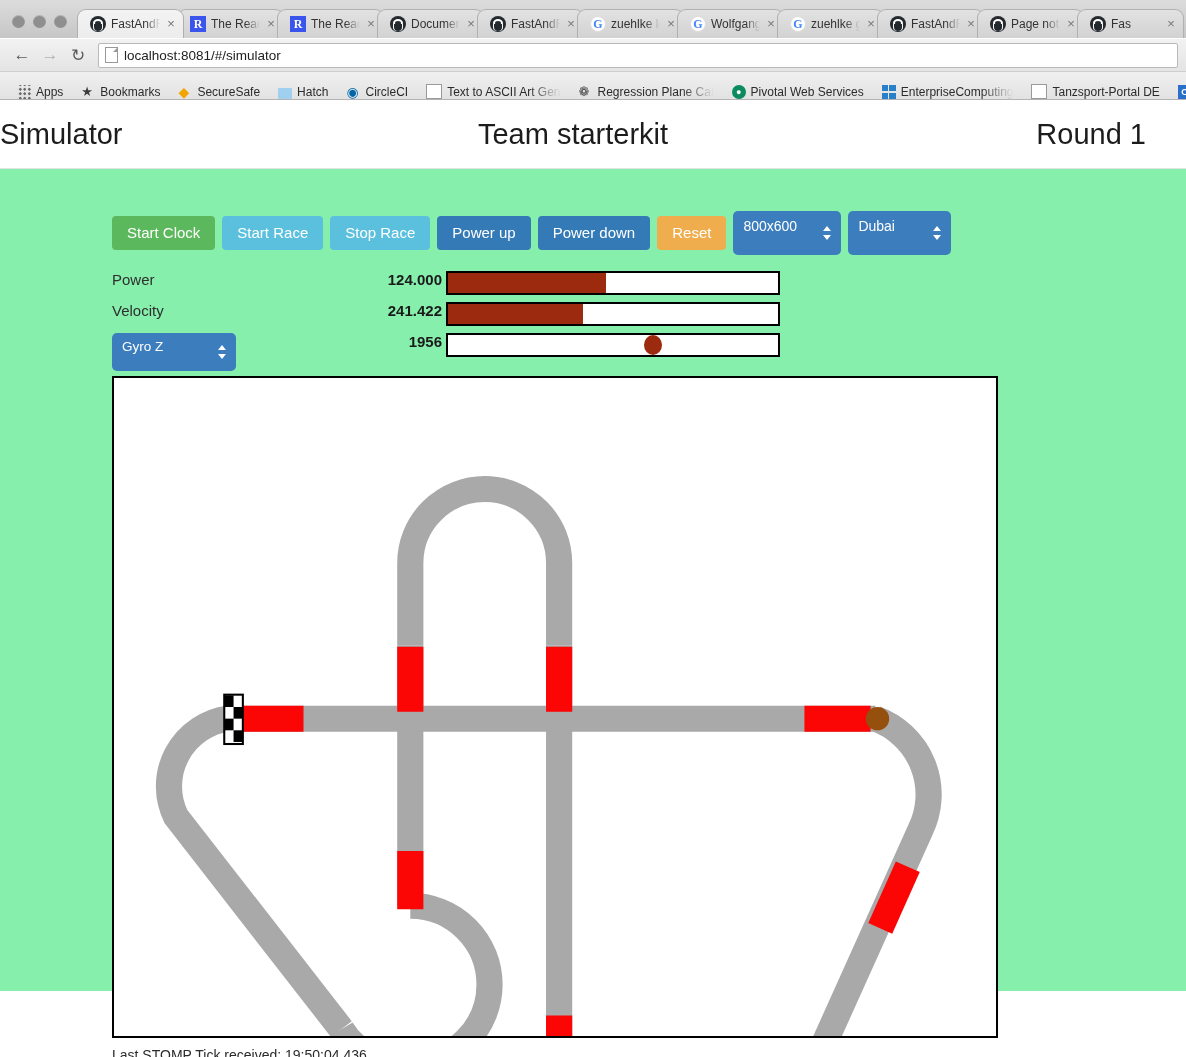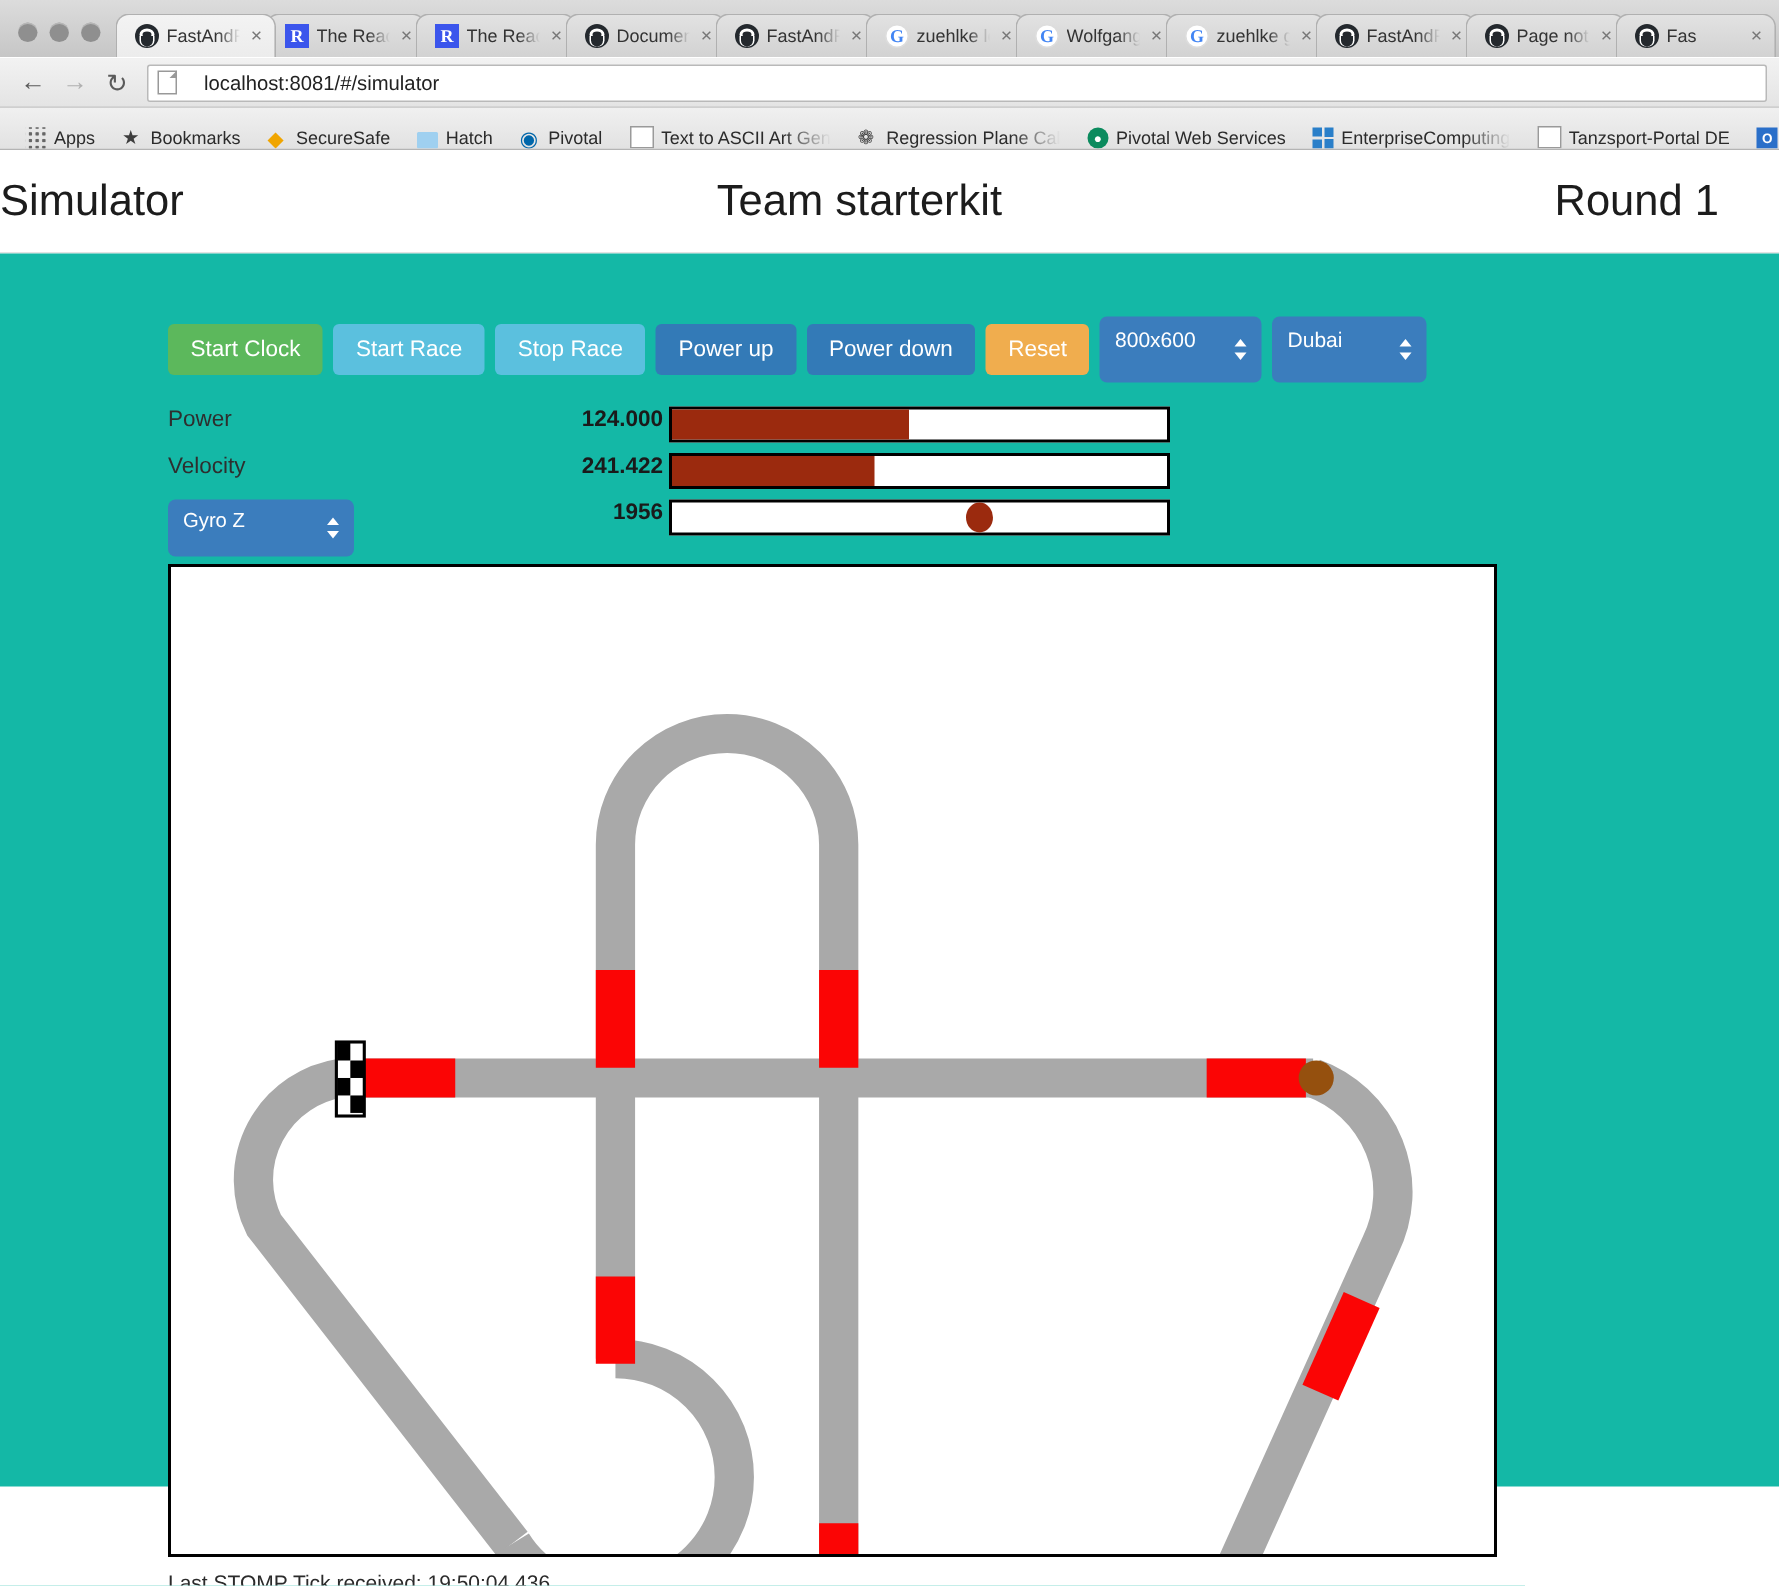--- a/index.html
+++ b/index.html
@@ -161,21 +161,21 @@
   .urlbar {
     flex: 1 1 auto;
     height: 23px;
     background: #fff;
     border: 1px solid #b9b9b9;
     border-radius: 2px;
     display: flex;
     align-items: center;
     padding: 0 6px;
     margin-left: 6px;
-    gap: 18px;
+    gap: 6px;
   }
   .page-icon {
     width: 11px;
     height: 14px;
     border: 1px solid #999;
     background: #fff;
     position: relative;
     flex: 0 0 11px;
   }
   .page-icon::after{
@@ -265,21 +265,21 @@
     text-align: center;
     font-size: 29px;
     color: #1c1c1c;
     font-weight: normal;
   }
   .app-header .cell.left { text-align: left; }
   .app-header .cell.right { text-align: right; padding-right: 40px; }
 
   
   .app-body {
-    background: #14b8a6;
+    background: #86efac;
     height: 822px;
     padding: 0;
     position: relative;
   }
   .controls {
     padding: 42px 0 0 112px;
   }
   .btn-row {
     display: flex;
     align-items: center;
@@ -501,21 +501,21 @@
       <div class="bm">
         <span class="bm-ico ico-securesafe">◆</span>
         <span class="bm-label">SecureSafe</span>
       </div>
       <div class="bm">
         <span class="bm-ico ico-folder"></span>
         <span class="bm-label">Hatch</span>
       </div>
       <div class="bm">
         <span class="bm-ico ico-circleci">◉</span>
-        <span class="bm-label">Pivotal</span>
+        <span class="bm-label">CircleCI</span>
       </div>
       <div class="bm">
         <span class="bm-ico ico-doc"></span>
         <span class="bm-label fade">Text to ASCII Art Gen</span>
       </div>
       <div class="bm">
         <span class="bm-ico ico-regression">❁</span>
         <span class="bm-label fade">Regression Plane Cal</span>
       </div>
       <div class="bm">

